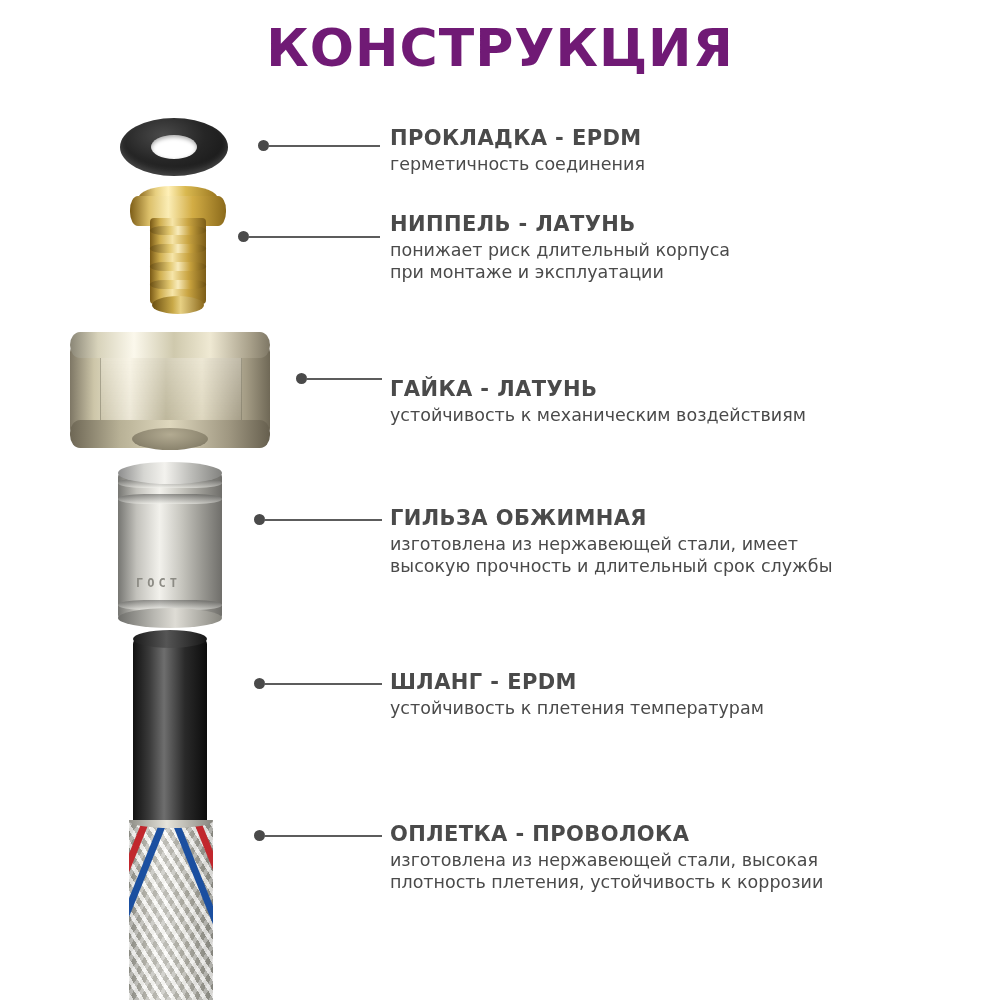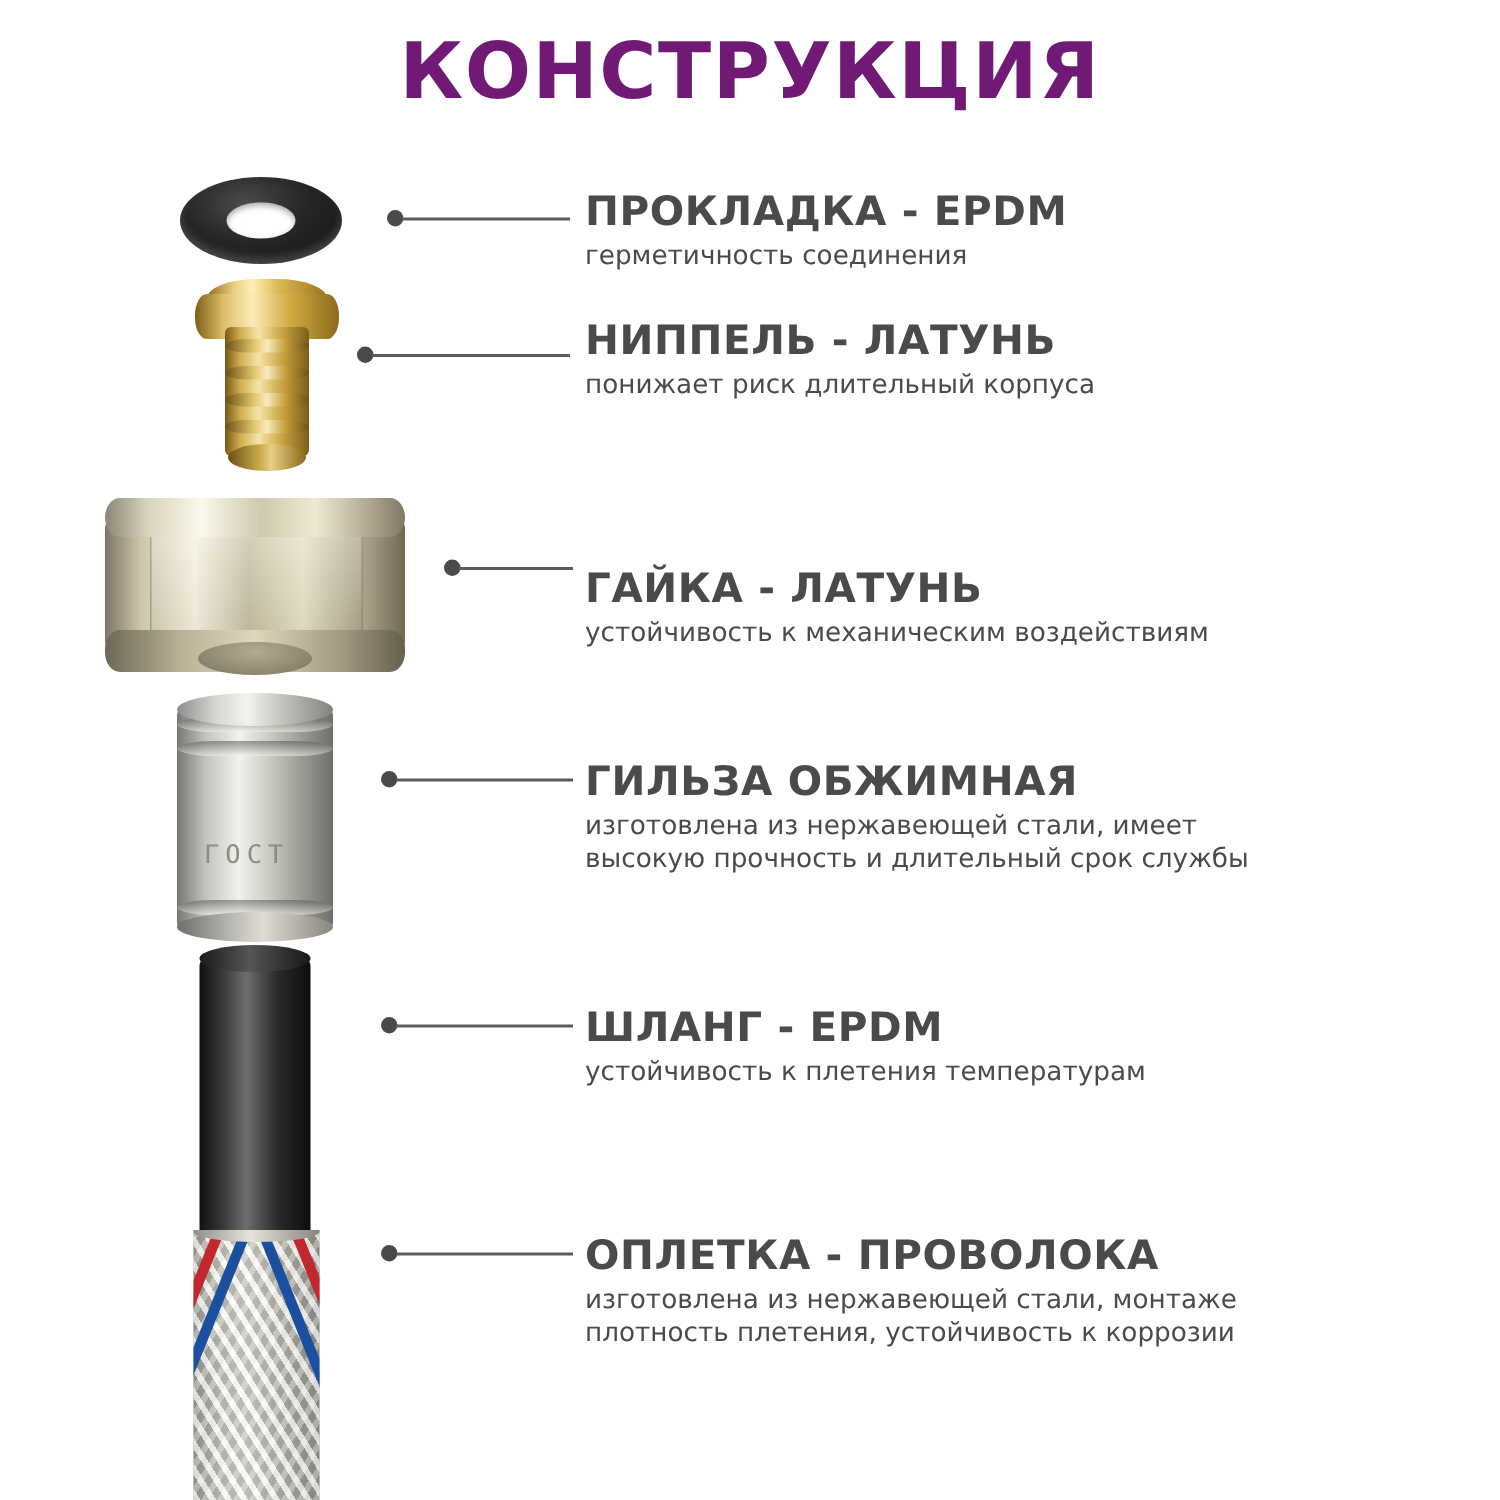--- a/index.html
+++ b/index.html
@@ -29,21 +29,21 @@
     color: #701a75;
     font-family: "DejaVu Sans", sans-serif;
   }
 
   
   .callout {
     position: absolute;
     left: 390px;
   }
   .callout .head {
-    font-size: 27px;
+    font-size: 21px;
     font-weight: bold;
     color: #4a4a4a;
     letter-spacing: 0.4px;
     font-family: "DejaVu Sans", sans-serif;
     white-space: nowrap;
   }
   .callout .desc {
     font-size: 17.5px;
     color: #4a4a4a;
     line-height: 1.26;
@@ -178,26 +178,27 @@
     background: linear-gradient(180deg, rgba(80,80,78,0.55), rgba(245,245,240,0.55));
     border-radius: 50%/100%;
   }
   .sleeve-bottom {
     position: absolute; left: 0; top: 146px;
     width: 104px; height: 20px;
     border-radius: 50%;
     background: linear-gradient(90deg,#6e6e6a 0%, #b9b8b2 35%, #dedcd5 55%, #87867f 100%);
   }
   .sleeve-mark {
-    position: absolute; left: 18px; top: 88px;
+    position: absolute; left: 18px; top: 104px;
     width: 68px; height: 14px;
     color: #8c8b84;
-    font-size: 17px;
+    font-size: 12px;
     letter-spacing: 4px;
     font-family: "DejaVu Sans Mono", monospace;
+    font-weight: bold;
   }
 
   
   .hose {
     left: 133px; top: 638px;
     width: 74px; height: 190px;
     background: linear-gradient(90deg,#111 0%, #3a3a3a 22%, #6e6e6e 42%, #2a2a2a 70%, #0c0c0c 100%);
     border-radius: 6px 6px 0 0;
   }
   .hose-cap {
@@ -313,35 +314,36 @@
 </div>
 
 <div class="callout" style="top:126px;">
   <div class="head">ПРОКЛАДКА - EPDM</div>
   <div class="desc">герметичность соединения</div>
 </div>
 
 <div class="callout" style="top:212px;">
   <div class="head">НИППЕЛЬ - ЛАТУНЬ</div>
   <div class="desc">понижает риск длительный корпуса</div>
+  <div class="desc" style="margin-top:0">при монтаже и эксплуатации</div>
 </div>
 
 <div class="callout" style="top:377px;">
   <div class="head">ГАЙКА - ЛАТУНЬ</div>
   <div class="desc">устойчивость к механическим воздействиям</div>
 </div>
 
 <div class="callout" style="top:506px;">
   <div class="head">ГИЛЬЗА ОБЖИМНАЯ</div>
   <div class="desc">изготовлена из нержавеющей стали, имеет</div>
   <div class="desc" style="margin-top:0">высокую прочность и длительный срок службы</div>
 </div>
 
 <div class="callout" style="top:670px;">
   <div class="head">ШЛАНГ - EPDM</div>
   <div class="desc">устойчивость к плетения температурам</div>
 </div>
 
 <div class="callout" style="top:822px;">
   <div class="head">ОПЛЕТКА - ПРОВОЛОКА</div>
-  <div class="desc">изготовлена из нержавеющей стали, монтаже</div>
+  <div class="desc">изготовлена из нержавеющей стали, высокая</div>
   <div class="desc" style="margin-top:0">плотность плетения, устойчивость к коррозии</div>
 </div>
 
 </body></html>

